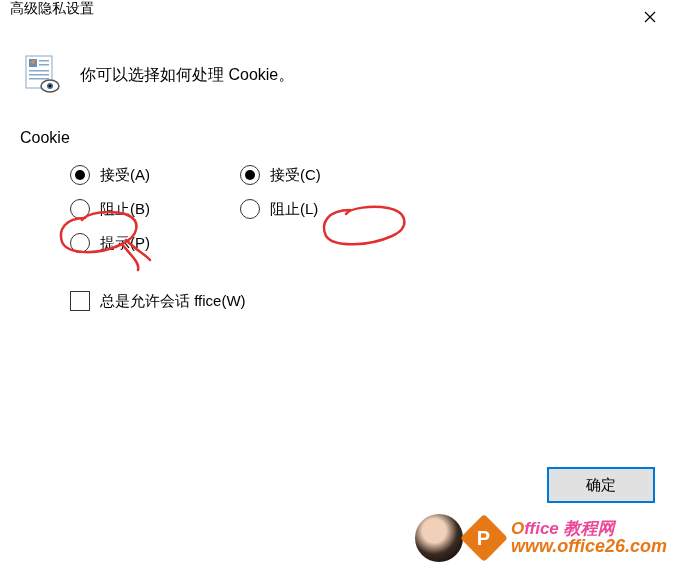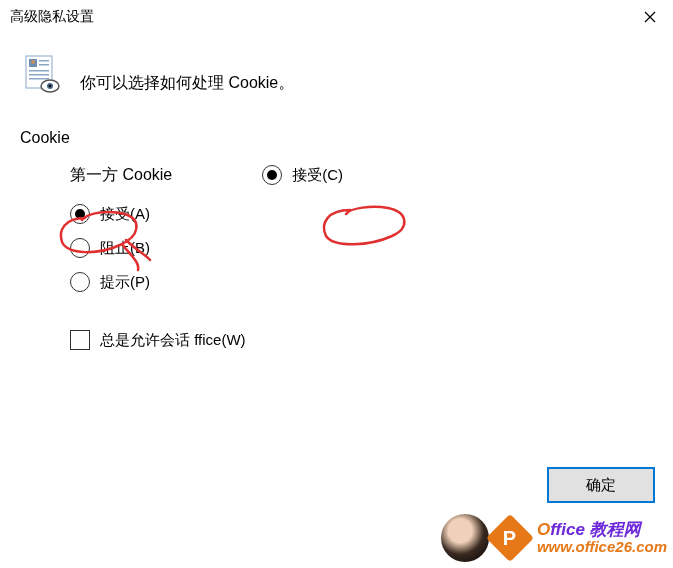--- a/index.html
+++ b/index.html
@@ -9,37 +9,36 @@
       color: #000;
       background: #fff;
       width: 673px;
       height: 568px;
       position: relative;
       overflow: hidden;
     }
     .titlebar {
       height: 34px;
       display: flex;
-      align-items: center;
       justify-content: space-between;
       padding-left: 10px;
       background: #fff;
     }
     .titlebar-title { font-size: 14px; color: #000; }
     .close-btn {
       width: 46px; height: 34px;
       display: flex; align-items: center; justify-content: center;
       font-size: 16px; color: #000; cursor: default;
     }
     .content {
       padding: 20px 30px 0 20px;
     }
     .info-row {
       display: flex;
-      align-items: flex-end;
+      align-items: center;
       gap: 20px;
       margin-bottom: 35px;
       padding-left: 0;
     }
     .info-icon {
       width: 40px; height: 40px;
       position: relative;
       flex-shrink: 0;
     }
     .info-icon svg { width: 40px; height: 40px; }
@@ -113,22 +112,22 @@
     }
     .avatar {
       width: 48px; height: 48px;
       border-radius: 50%;
       background: radial-gradient(circle at 40% 35%, #f0d0b8 28%, #3a2a20 55%, #000 100%);
       flex-shrink: 0;
     }
     .wm-text { display: flex; flex-direction: column; line-height: 1.05; }
     .wm-line1 { font-size: 17px; font-weight: bold; font-style: italic; }
     .wm-line1 .o { color: #e67817; }
-    .wm-line1 .rest { color: #6d28d9; }
-    .wm-line2 { font-size: 15px; color: #e67817; font-weight: bold; font-style: italic; }
+    .wm-line1 .rest { color: #ec4899; }
+    .wm-line2 { font-size: 18px; color: #e67817; font-weight: bold; font-style: italic; }
     .wm-badge {
       width: 34px; height: 34px;
       background: #e67817;
       transform: rotate(45deg);
       display: flex; align-items: center; justify-content: center;
       position: relative;
       margin-right: 6px;
       border-radius: 4px;
     }
     .wm-badge span {
@@ -166,39 +165,42 @@
         <circle cx="30" cy="32" r="1.3" fill="#000"></circle>
       </svg>
     </div>
     <div class="info-text">你可以选择如何处理 Cookie。</div>
   </div>
 
   <div class="group-label">Cookie</div>
 
   <div class="columns">
     <div class="col">
-      <div class="col-title">第一方 Cookie</div>
       <div class="radio-row">
         <div class="radio checked"></div>
         <span>接受(A)</span>
       </div>
       <div class="radio-row">
         <div class="radio"></div>
         <span>阻止(B)</span>
       </div>
       <div class="radio-row">
         <div class="radio"></div>
         <span>提示(P)</span>
       </div>
     </div>
 
     <div class="col">
       <div class="radio-row">
         <div class="radio checked"></div>
         <span>接受(C)</span>
+      </div>
+      <div class="radio-row">
+        <div class="radio"></div>
+        <span>阻止(L)</span>
       </div>
     </div>
   </div>
 
   <div class="checkbox-row">
     <div class="checkbox"></div>
     <span>总是允许会话 ffice(W)</span>
   </div>
 </div>
 

